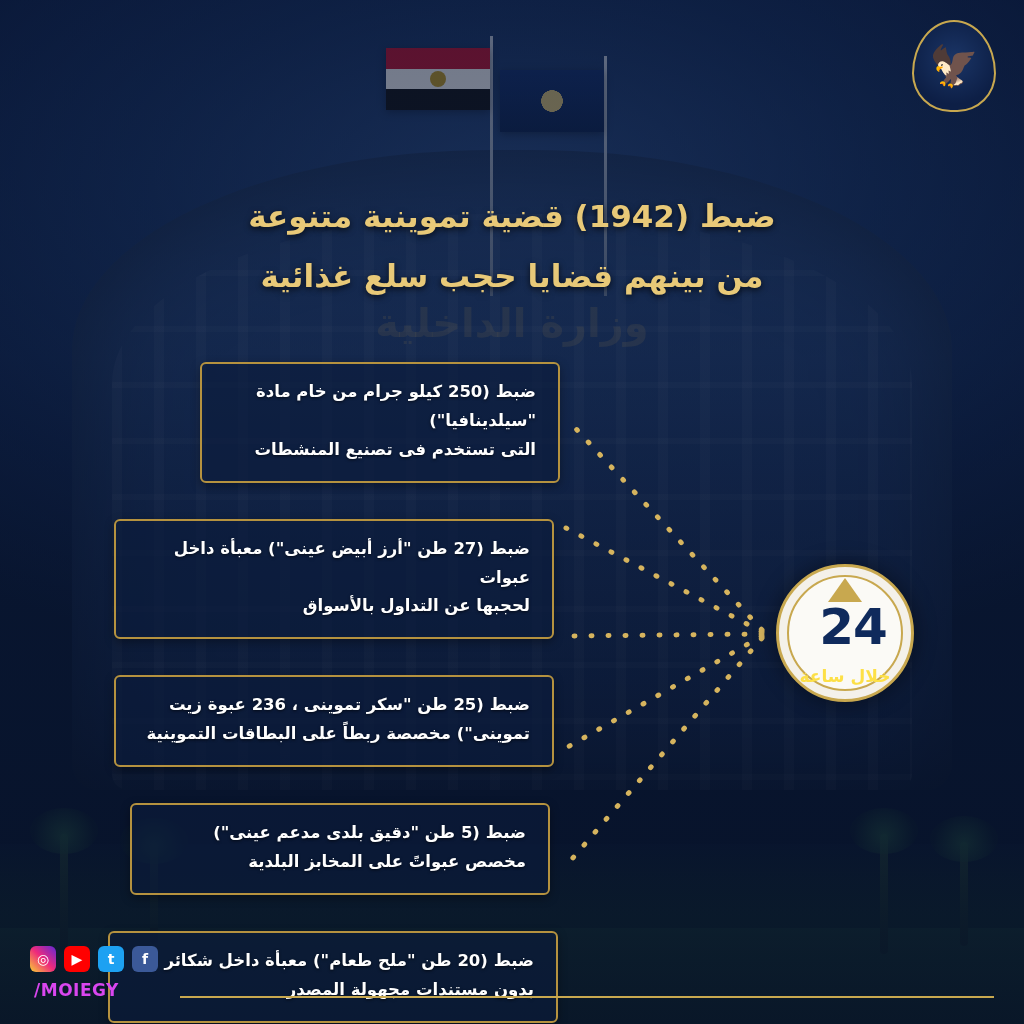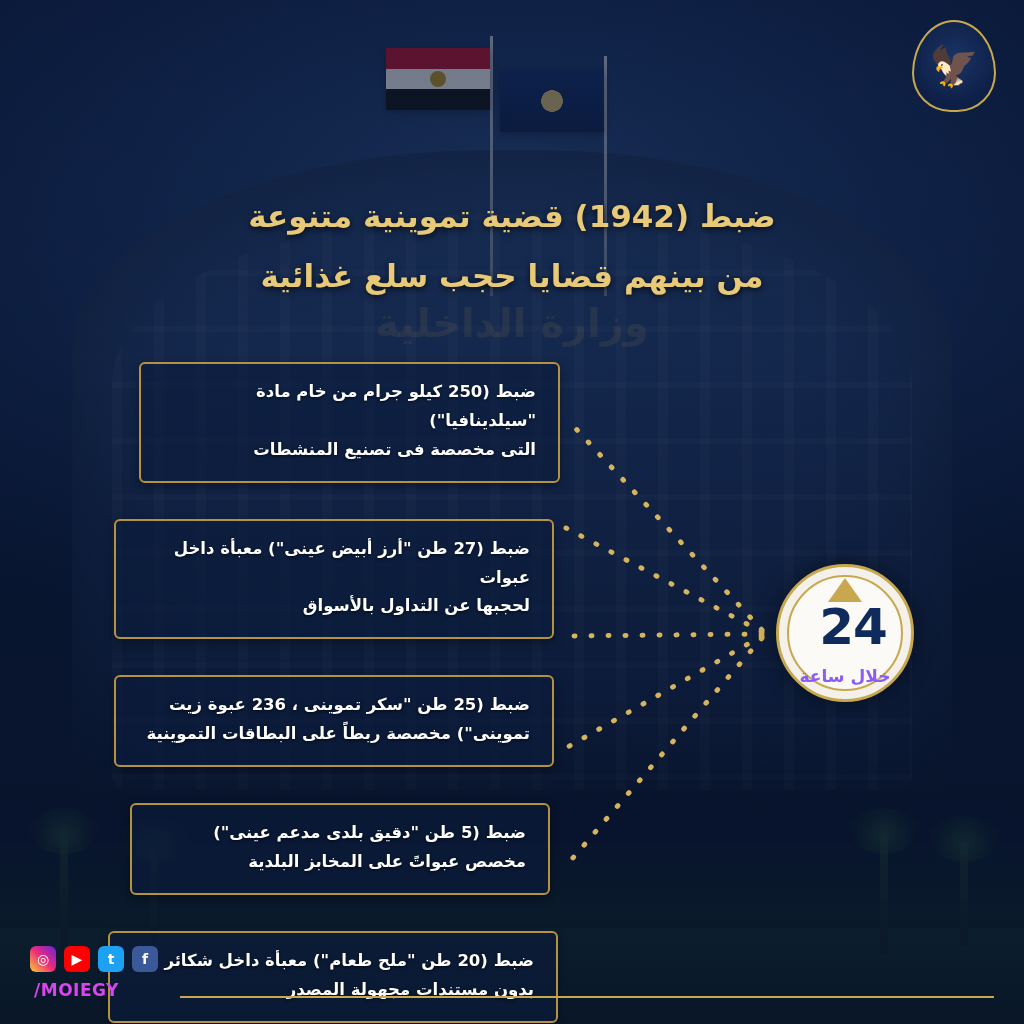--- a/index.html
+++ b/index.html
@@ -152,21 +152,21 @@
     position: absolute; left: 16px; right: 0; top: 34px;
     text-align: center;
     font-size: 50px; font-weight: bold;
     color: #0f2a5c;
     letter-spacing: -1px;
   }
   .badge24 .sub {
     position: absolute; left: 0; right: 0; bottom: 16px;
     text-align: center;
     font-size: 17px; font-weight: bold;
-    color: #8b5cf6;
+    color: #fde047;
   }
   .badge24 .tri {
     position: absolute; left: 50%; top: 14px;
     transform: translateX(-50%);
     width: 0; height: 0;
     border-left: 17px solid transparent;
     border-right: 17px solid transparent;
     border-bottom: 24px solid #c8a84f;
   }
   
@@ -184,21 +184,21 @@
   }
   .card .ln {
     display: block;
     color: #ffffff;
     font-size: 16.5px;
     font-weight: bold;
     line-height: 1.75;
     text-align: right;
     text-shadow: 0 1px 3px rgba(0,0,0,.65);
   }
-  .card:nth-child(1) { width: 421px; }
+  .card:nth-child(1) { width: 360px; }
   .card:nth-child(2) { width: 440px; margin-right: 6px; }
   .card:nth-child(3) { width: 440px; margin-right: 6px; }
   .card:nth-child(4) { width: 420px; margin-right: 10px; }
   .card:nth-child(5) { width: 450px; margin-right: 2px; }
   
   .footer {
     position: absolute; left: 0; right: 0; bottom: 0; height: 90px;
   }
   .footer-line {
     position: absolute; left: 180px; right: 30px; bottom: 26px;
@@ -271,21 +271,21 @@
     <div class="ring-out"></div>
     <div class="ring-in"></div>
     <div class="tri"></div>
     <div class="num">24</div>
     <div class="sub">خلال  ساعة</div>
   </div>
 
   <div class="items">
     <div class="card">
       <span class="ln">ضبط (250 كيلو جرام من خام مادة "سيلدينافيا")</span>
-      <span class="ln">التى مخصصة فى تصنيع المنشطات</span>
+      <span class="ln">التى تستخدم فى تصنيع المنشطات</span>
     </div>
     <div class="card">
       <span class="ln">ضبط  (27 طن "أرز أبيض عينى") معبأة داخل عبوات</span>
       <span class="ln">لحجبها عن التداول بالأسواق</span>
     </div>
     <div class="card">
       <span class="ln">ضبط (25 طن "سكر تموينى ، 236 عبوة زيت</span>
       <span class="ln">تموينى") مخصصة ربطاً على البطاقات التموينية</span>
     </div>
     <div class="card">

